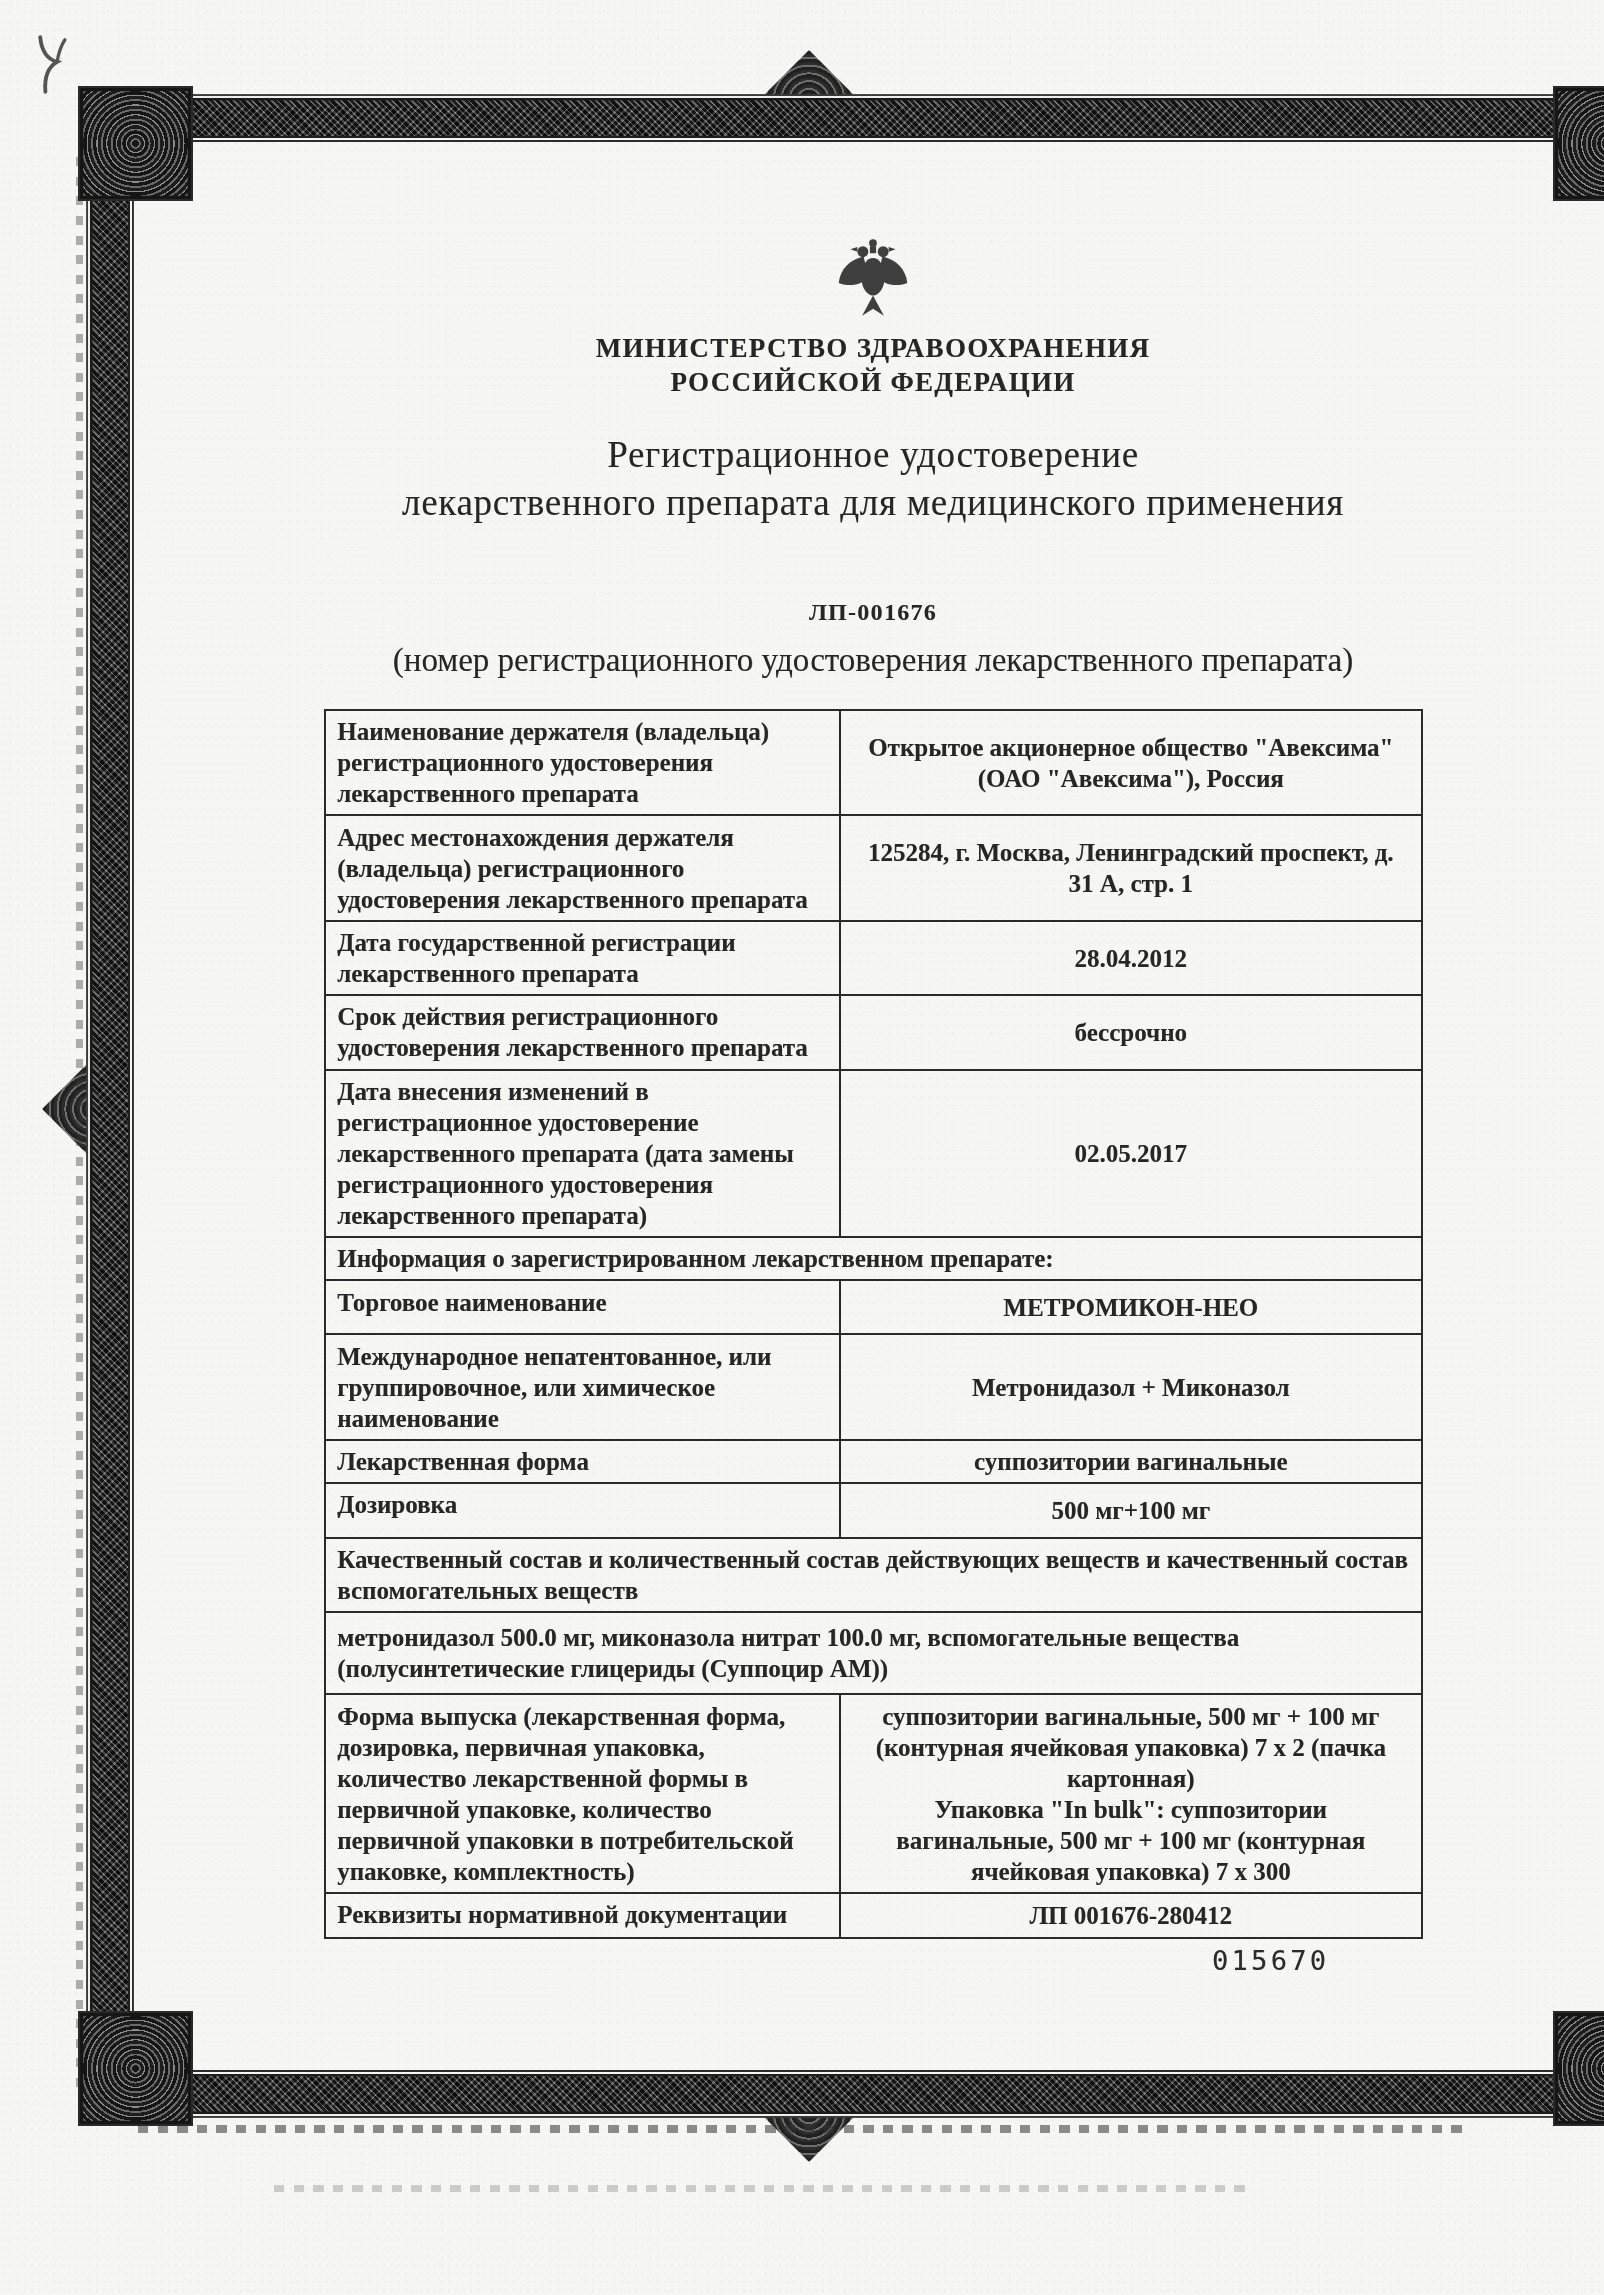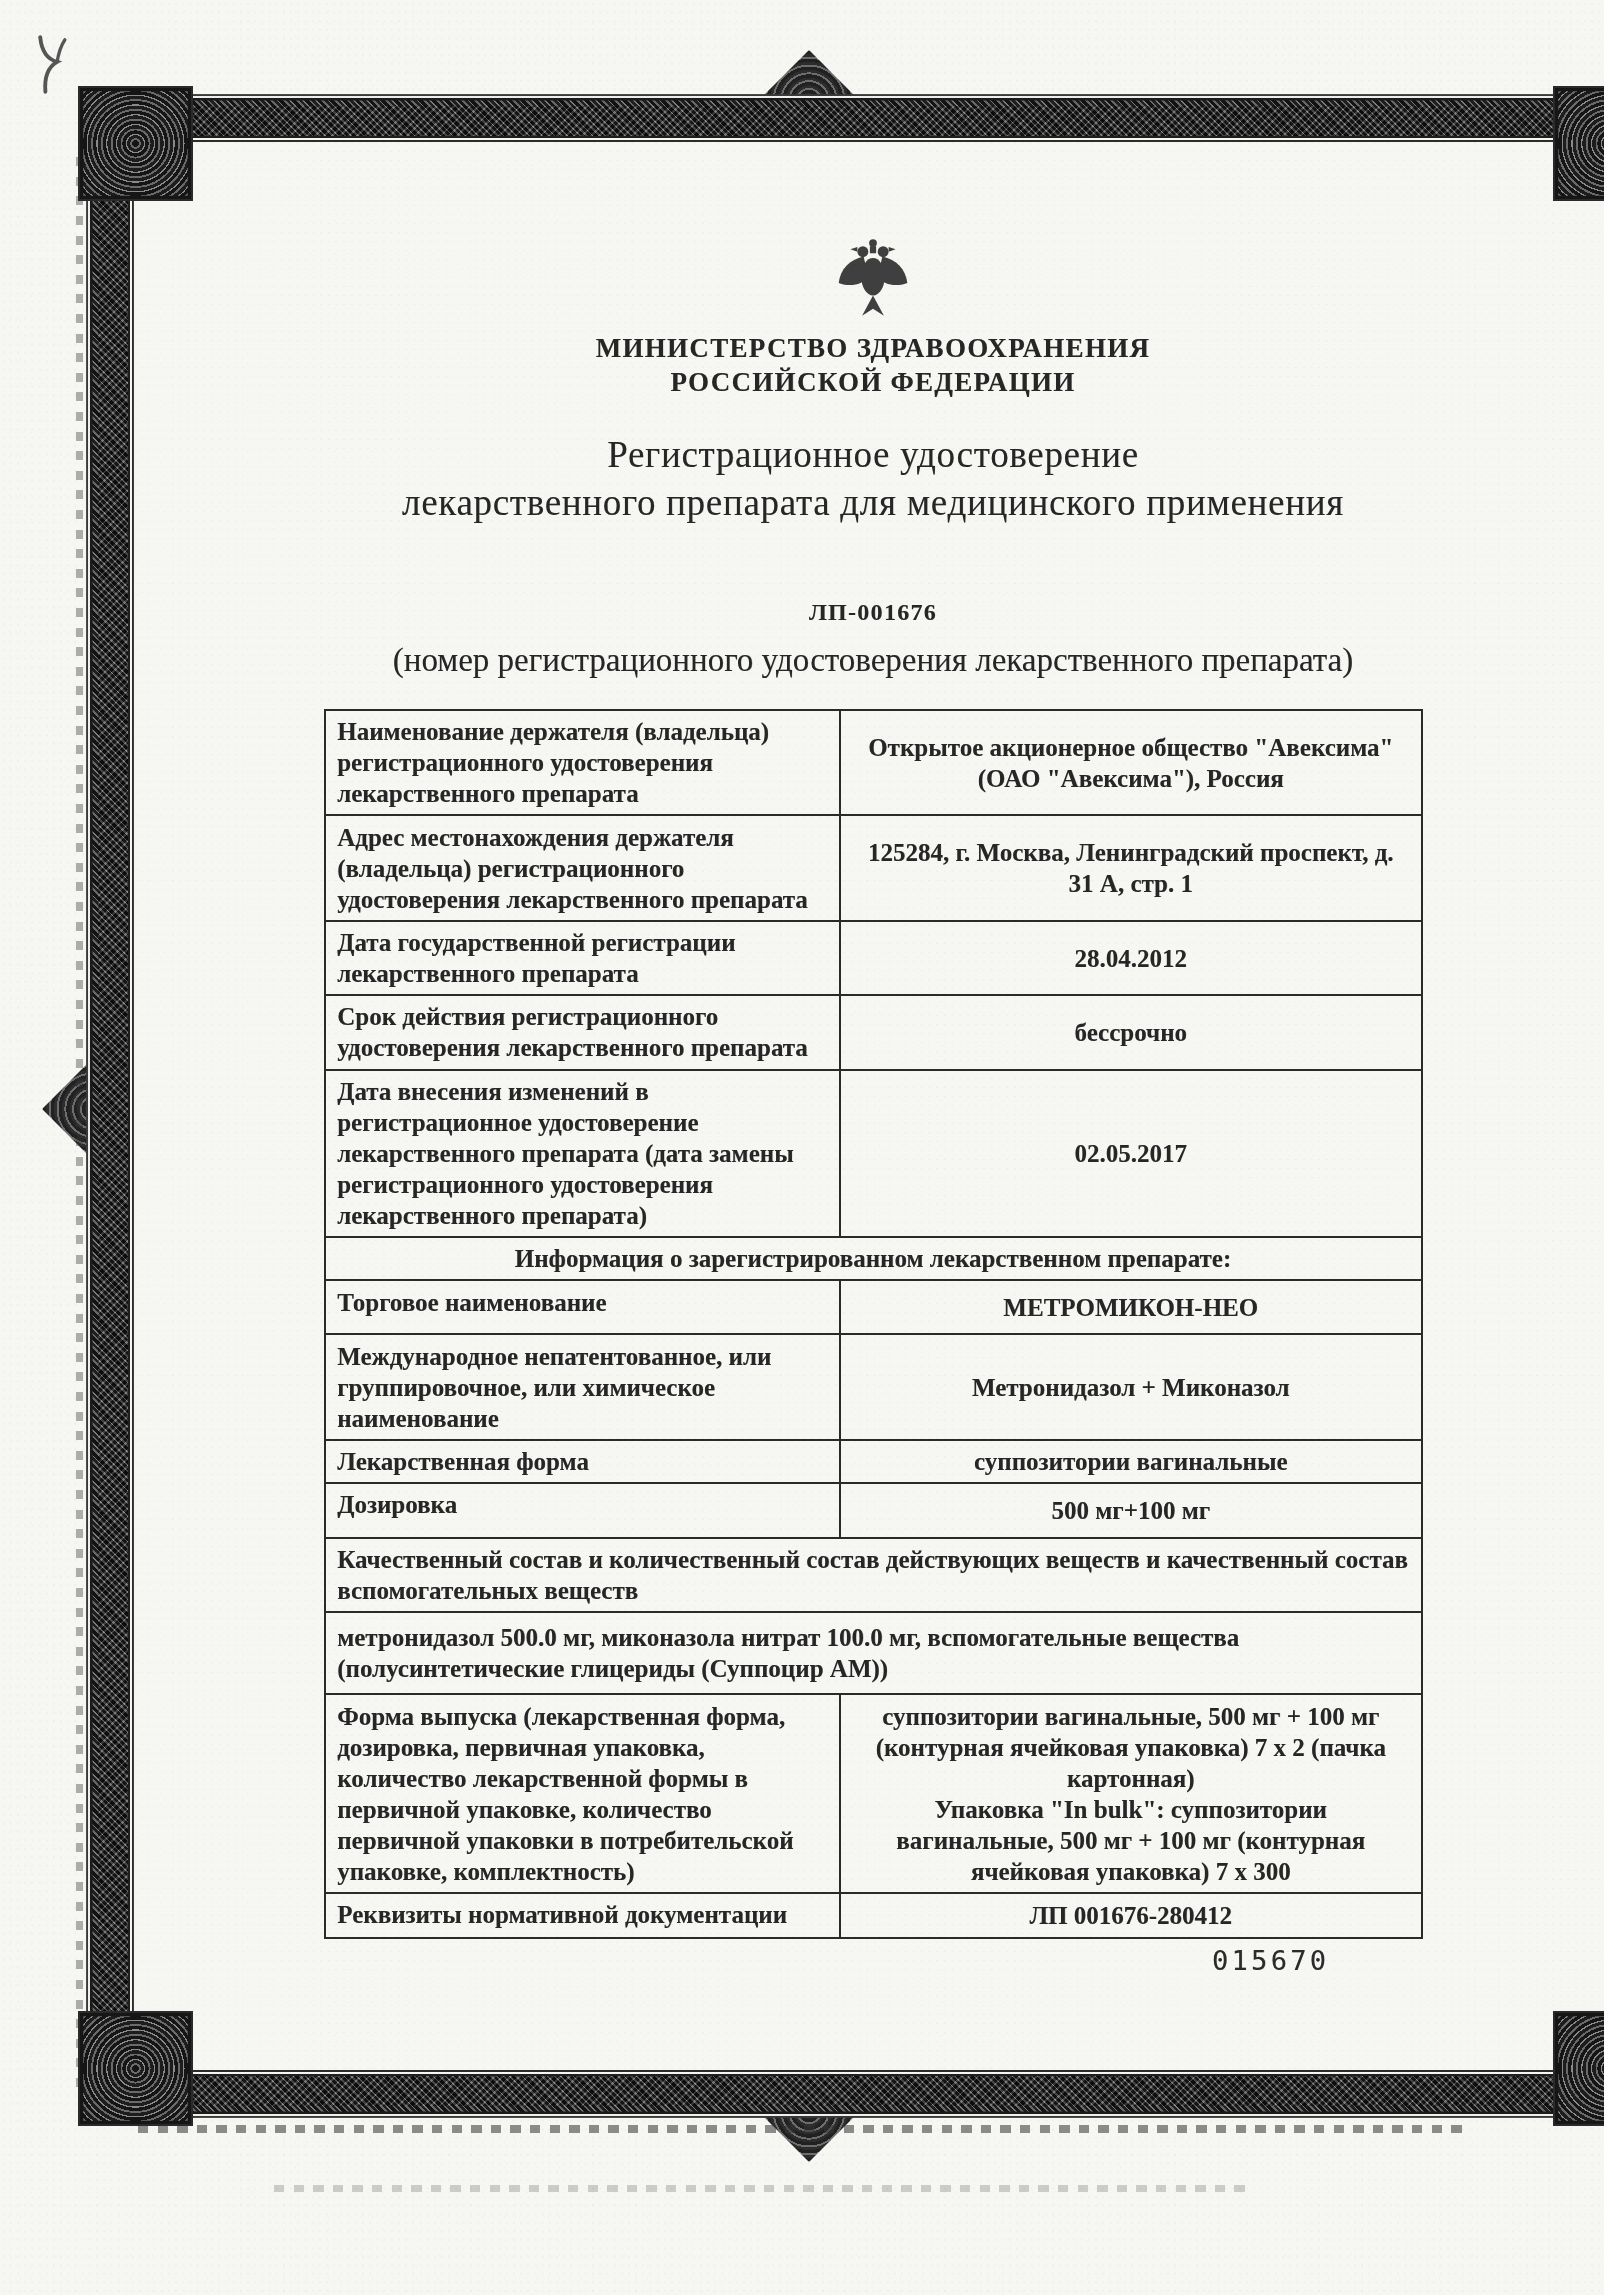--- a/index.html
+++ b/index.html
@@ -61,21 +61,21 @@
 
   table.doc-table{
     margin:30px auto 0;width:1099px;border-collapse:collapse;
     font-size:25px;line-height:1.24;text-align:left;table-layout:fixed;
   }
   .doc-table td{border:2px solid #2a2a2a;padding:5.2px 11.7px;font-weight:bold;vertical-align:middle;}
   .doc-table col.c-label{width:47%;}
   .doc-table td.lbl{vertical-align:top;}
   .doc-table td.val{text-align:center;}
   .doc-table td.val.left{text-align:center;}
-  .doc-table td.section{text-align:center;}
+  .doc-table td.section{text-align:left;}
   .doc-table td.fulltext{text-align:left;}
   tr.rh0{height:102px}tr.rh1{height:98px}tr.rh2{height:70px}tr.rh3{height:70px}
   tr.rh4{height:128px}tr.rh5{height:42px}tr.rh6{height:54px}tr.rh7{height:87px}
   tr.rh8{height:39px}tr.rh9{height:55px}tr.rh10{height:72px}tr.rh11{height:82px}
   tr.rh12{height:190px}tr.rh13{height:45px}
   .para{margin:0;}
 
   .serial{
     position:absolute;left:1212px;top:1945px;z-index:4;
     font-family:"DejaVu Sans Mono","Liberation Mono",monospace;

